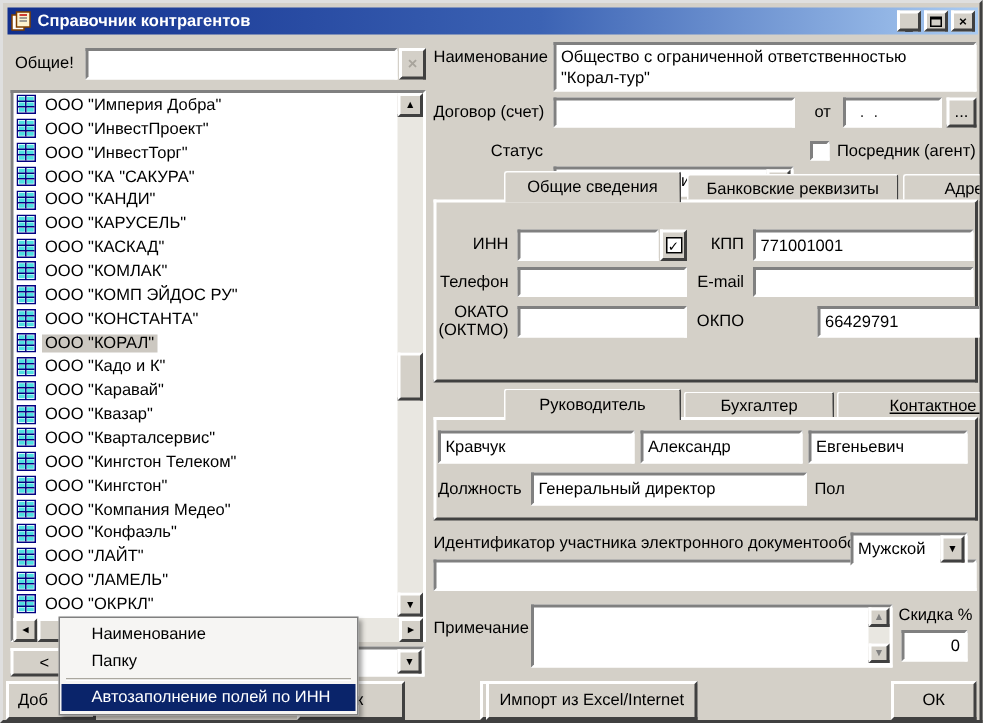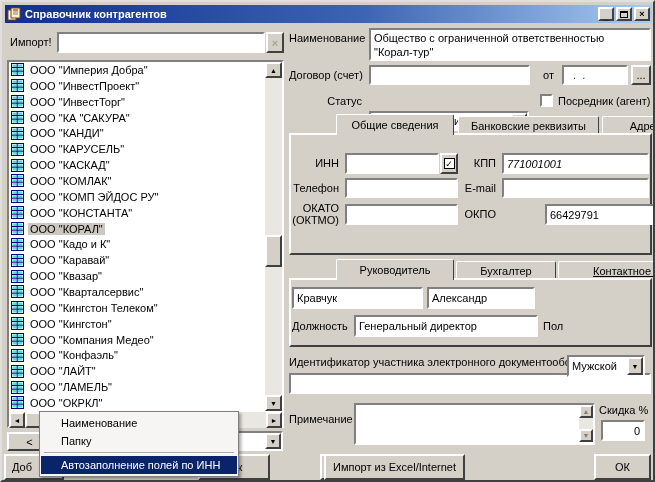--- a/index.html
+++ b/index.html
@@ -65,21 +65,21 @@
     <span style="flex:1"></span>
     <span class="win-btn">
         <span style="margin-top:6px;">_</span>
       </span>
     <span class="win-btn">
         <span style="width:8px;height:7px;border:1px solid #000;border-top-width:2px;"></span>
       </span>
     <span class="win-btn">×</span>
   </div>
 
-  <span class="abs lbl" style="left:8px;top:30px;height:20px;">Импорт!</span>
+  <span class="abs lbl" style="left:8px;top:30px;height:20px;">Общие!</span>
   <div class="abs input" style="left:55px;top:30px;width:208px;height:21px;"><span></span></div>
   <div class="abs btn" style="left:264px;top:30px;width:18px;height:21px;color:#a8a49c;font-weight:bold;">
       <span>×</span>
     </div>
 
   <div class="abs listbox" style="left:5px;top:58px;width:277px;height:368px;"></div>
   <div class="abs" style="left:7px;top:60px;width:255px;height:349px;overflow:hidden;">
 
       <div class="list-row">
         <span class="row-icon">
@@ -528,21 +528,21 @@
   <div class="tab" style="left:556px;top:114px;width:93px;height:18px;">
       <span>Адреса</span>
     </div>
 
   <span class="abs lbl r" style="left:297px;top:151px;width:40px;height:20px;z-index:2;">ИНН</span>
   <div class="abs input" style="left:343px;top:151px;width:94px;height:21px;z-index:2;"><span></span></div>
   <div class="abs btn" style="left:438px;top:151px;width:18px;height:21px;z-index:2;">
       <span class="chk-glyph">✓</span>
     </div>
   <span class="abs lbl r" style="left:463px;top:151px;width:31px;height:20px;z-index:2;">КПП</span>
-  <div class="abs input" style="left:500px;top:151px;width:147px;height:21px;z-index:2;font-style:italic;"><span>771001001</span></div>
+  <div class="abs input" style="left:500px;top:151px;width:147px;height:21px;z-index:2;"><span>771001001</span></div>
 
   <span class="abs lbl r" style="left:291px;top:176px;width:46px;height:20px;z-index:2;">Телефон</span>
   <div class="abs input" style="left:343px;top:176px;width:113px;height:20px;z-index:2;"><span></span></div>
   <span class="abs lbl r" style="left:460px;top:176px;width:34px;height:20px;z-index:2;">E-mail</span>
   <div class="abs input" style="left:500px;top:176px;width:147px;height:20px;z-index:2;"><span></span></div>
 
   <span class="abs lbl r" style="left:289px;top:198px;width:48px;height:28px;z-index:2;text-align:right;line-height:12px;">ОКАТО (ОКТМО)</span>
   <div class="abs input" style="left:343px;top:202px;width:113px;height:21px;z-index:2;"><span></span></div>
   <span class="abs lbl r" style="left:460px;top:202px;width:34px;height:20px;z-index:2;">ОКПО</span>
   <div class="abs input" style="left:500px;top:202px;width:147px;height:21px;z-index:2;margin-left:43px;"><span>66429791</span></div>
@@ -553,20 +553,21 @@
     </div>
   <div class="tab" style="left:410px;top:259px;width:100px;height:18px;">
       <span>Бухгалтер</span>
     </div>
   <div class="tab" style="left:512px;top:259px;width:156px;height:18px;text-decoration:underline;">
       <span>Контактное лицо</span>
     </div>
 
   <div class="abs input" style="left:425px;top:285px;width:108px;height:22px;z-index:2;"><span>Александр</span></div>
   <div class="abs input" style="left:290px;top:285px;width:131px;height:22px;z-index:2;"><span>Кравчук</span></div>
+  <div class="abs input" style="left:537px;top:285px;width:106px;height:22px;z-index:2;"><span>Евгеньевич</span></div>
 
   <span class="abs lbl" style="left:290px;top:313px;height:22px;z-index:2;">Должность</span>
   <div class="abs input" style="left:352px;top:313px;width:184px;height:22px;z-index:2;"><span>Генеральный директор</span></div>
   <span class="abs lbl" style="left:541px;top:313px;height:22px;z-index:2;">Пол</span>
   <div class="abs combo" style="left:565px;top:313px;width:78px;height:22px;z-index:2;">
     <span>Мужской</span>
     <span class="combo-arrow">▼</span>
   </div>
 
   <span class="abs lbl" style="left:287px;top:352px;height:16px;">Идентификатор участника электронного документооборота</span>

